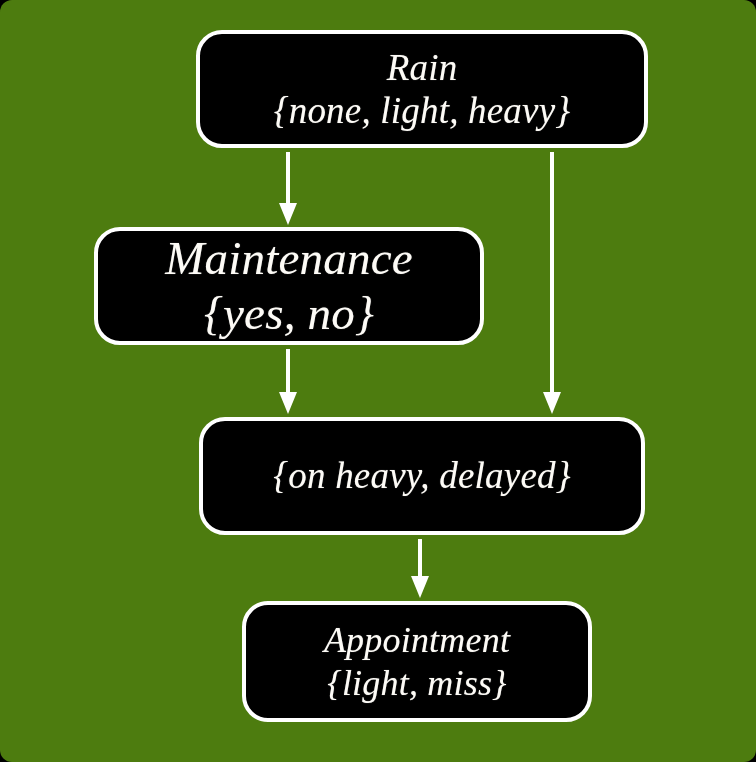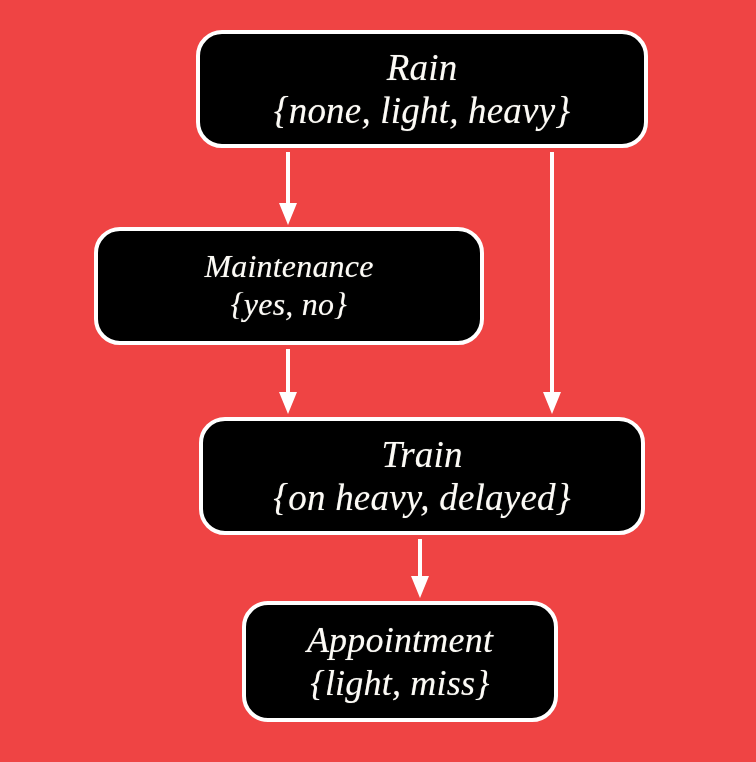--- a/index.html
+++ b/index.html
@@ -44,21 +44,21 @@
     left: 0;
     top: 0;
     width: 756px;
     height: 762px;
     pointer-events: none;
   }
 </style>
 </head>
 <body>
 
-<div id="canvas" style="background: #ef4444;">
+<div id="canvas" style="background: #4d7c0f; border-radius: 12px;">
 
   <svg class="edges" viewBox="0 0 756 762" width="756" height="762" aria-hidden="true">
     <g>
       <line x1="288" y1="152" x2="288" y2="205" stroke="#ffffff" stroke-width="4"></line>
       <polygon points="288,225 279,203 297,203" fill="#ffffff"></polygon>
     </g>
     <g>
       <line x1="552" y1="152" x2="552" y2="394" stroke="#ffffff" stroke-width="4"></line>
       <polygon points="552,414 543,392 561,392" fill="#ffffff"></polygon>
     </g>
@@ -70,28 +70,27 @@
       <line x1="420" y1="539" x2="420" y2="578" stroke="#ffffff" stroke-width="4"></line>
       <polygon points="420,598 411,576 429,576" fill="#ffffff"></polygon>
     </g>
   </svg>
 
   <div class="node" id="node-rain" style="left: 196px; top: 30px; width: 452px; height: 118px; font-size: 37px; border-color: rgb(255, 255, 255); color: rgb(253, 251, 246);">
     <span class="line1">Rain</span>
     <span class="line2">{none, light, heavy}</span>
   </div>
 
-  <div class="node" id="node-maintenance" style="left: 94px; top: 227px; width: 390px; height: 118px; font-size: 32px; border-color: rgb(255, 255, 255); color: rgb(253, 251, 246);">
+  <div class="node" id="node-maintenance" style="left: 94px; top: 227px; width: 390px; height: 118px; font-size: 47px; border-color: rgb(255, 255, 255); color: rgb(253, 251, 246);">
     <span class="line1">Maintenance</span>
     <span class="line2">{yes, no}</span>
   </div>
 
   <div class="node" id="node-train" style="left: 199px; top: 417px; width: 446px; height: 118px; font-size: 37px; border-color: rgb(255, 255, 255); color: rgb(253, 251, 246);">
-    <span class="line1">Train</span>
     <span class="line2">{on heavy, delayed}</span>
   </div>
 
-  <div class="node" id="node-appointment" style="left: 242px; top: 601px; width: 316px; height: 121px; font-size: 36px; border-color: rgb(255, 255, 255); color: rgb(253, 251, 246);">
+  <div class="node" id="node-appointment" style="left: 242px; top: 601px; width: 350px; height: 121px; font-size: 36px; border-color: rgb(255, 255, 255); color: rgb(253, 251, 246);">
     <span class="line1">Appointment</span>
     <span class="line2">{light, miss}</span>
   </div>
 
 </div>
 
 </body></html>

